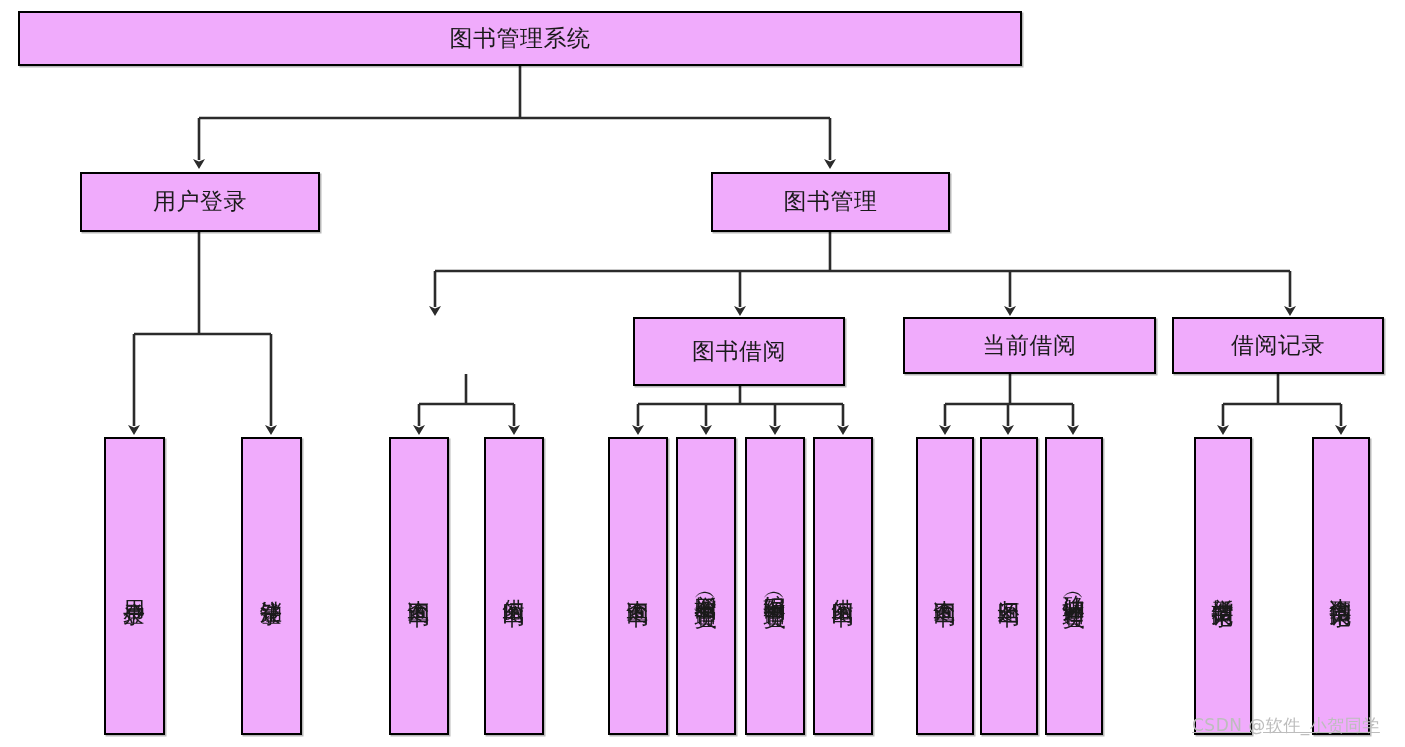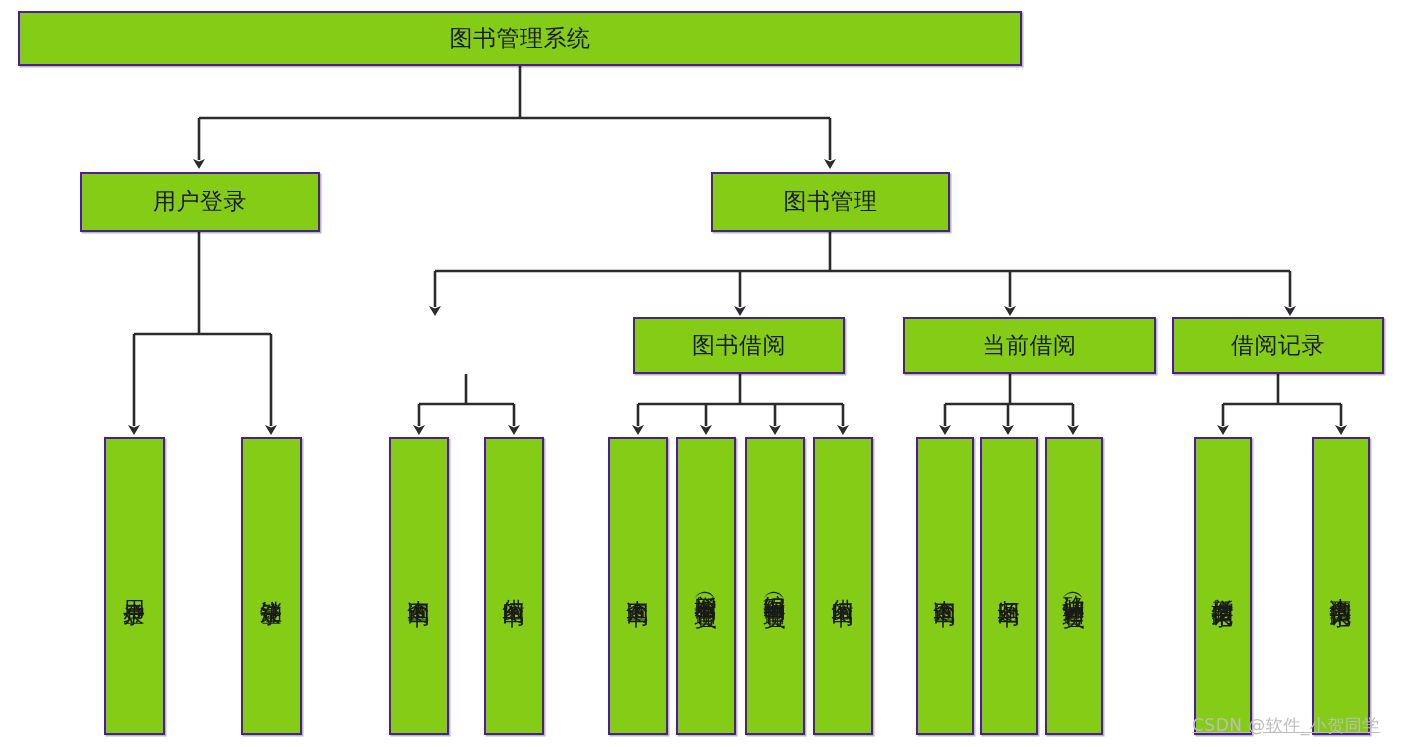--- a/index.html
+++ b/index.html
@@ -19,22 +19,22 @@
     position: absolute;
     left: 0;
     top: 0;
     width: 1405px;
     height: 747px;
     pointer-events: none;
   }
   .node {
     position: absolute;
     box-sizing: border-box;
-    border: 2px solid #4c1d95;
-    background: #84cc16;
+    border: 2px solid #000000;
+    background: #f0abfc;
     display: flex;
     align-items: center;
     justify-content: center;
     box-shadow: 1.5px 1.5px 0 rgba(0,0,0,0.28);
   }
   .node .label {
     color: #1a1a1a;
     line-height: 1.18;
     text-align: center;
     white-space: pre;
@@ -129,21 +129,21 @@
     <span class="label">图书管理系统</span>
   </div>
 
   <div class="node horiz" style="left:80px; top:172px; width:240px; height:60px;">
     <span class="label">用户登录</span>
   </div>
   <div class="node horiz" style="left:711px; top:172px; width:239px; height:60px;">
     <span class="label">图书管理</span>
   </div>
 
-  <div class="node horiz" style="left:633px; top:317px; width:212px; height:57px;">
+  <div class="node horiz" style="left:633px; top:317px; width:212px; height:69px;">
     <span class="label">图书借阅</span>
   </div>
   <div class="node horiz" style="left:903px; top:317px; width:253px; height:57px;">
     <span class="label">当前借阅</span>
   </div>
   <div class="node horiz" style="left:1172px; top:317px; width:212px; height:57px;">
     <span class="label">借阅记录</span>
   </div>
 
   <div class="node vert" style="left:104px; top:437px; width:61px; height:298px;">

